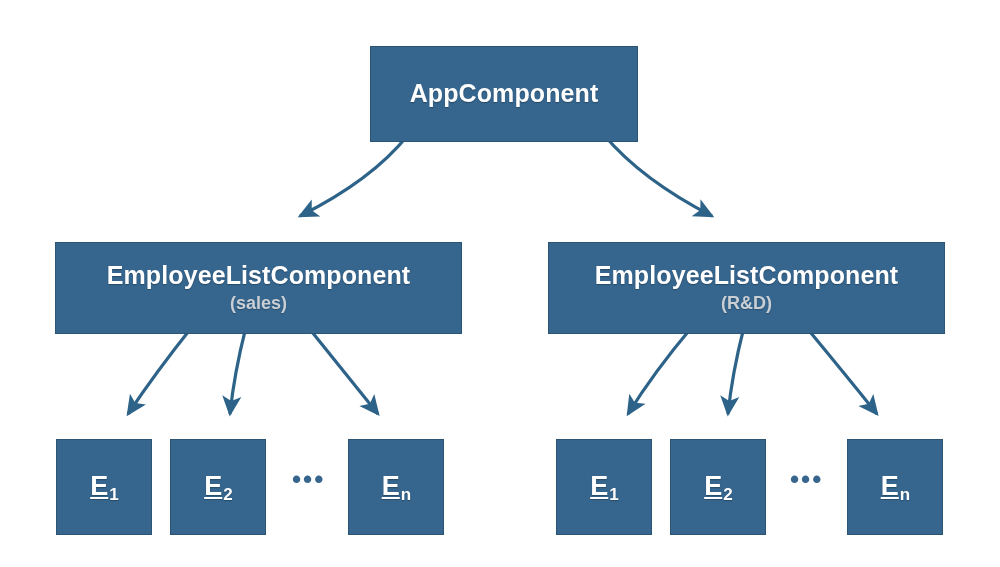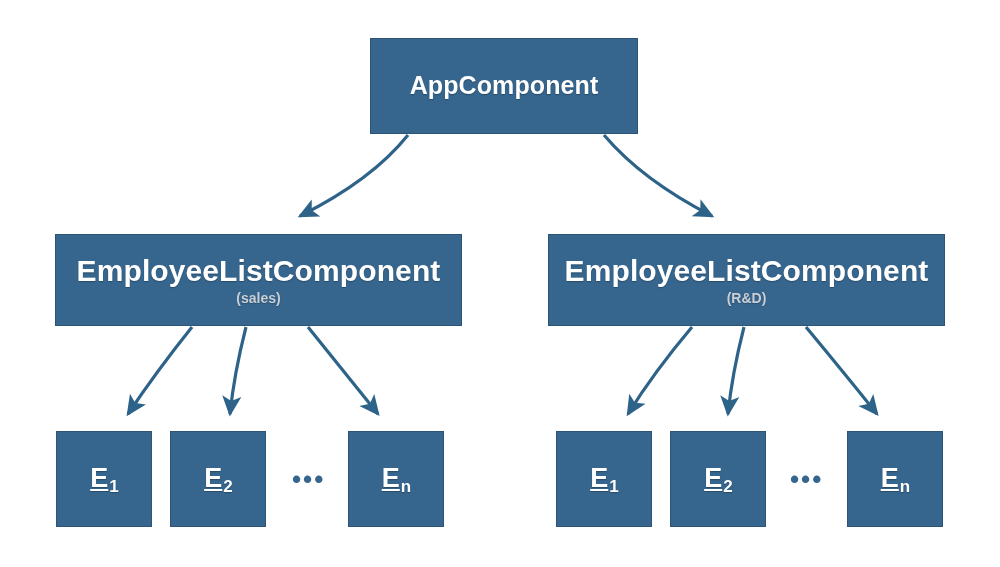--- a/index.html
+++ b/index.html
@@ -31,35 +31,36 @@
     position: absolute;
     box-sizing: border-box;
     background: #36658d;
     border: 1px solid #2c5474;
     display: flex;
     flex-direction: column;
     align-items: center;
     justify-content: center;
     text-align: right;
     line-height: 1.1;
+    margin-top: 8px;
   }
   .node-title {
     color: #ffffff;
     font-weight: bold;
     letter-spacing: 0.1px;
     text-shadow: 0 1px 1px rgba(20,45,65,0.45);
   }
   .node-sub {
     color: #c9cfd4;
     font-weight: bold;
     text-shadow: 0 1px 1px rgba(20,45,65,0.35);
   }
   .root-node .node-title { font-size: 25px; }
-  .group-node .node-title { font-size: 30px; }
-  .group-node .node-sub { font-size: 14px; margin-top: 4px; }
+  .group-node .node-title { font-size: 25px; }
+  .group-node .node-sub { font-size: 18px; margin-top: 4px; }
   .leaf-node .node-title {
     font-size: 27px;
     text-decoration: underline;
   }
   .leaf-node .node-title sub {
     font-size: 17px;
     font-weight: bold;
     vertical-align: baseline;
     position: relative;
     bottom: -5px;

